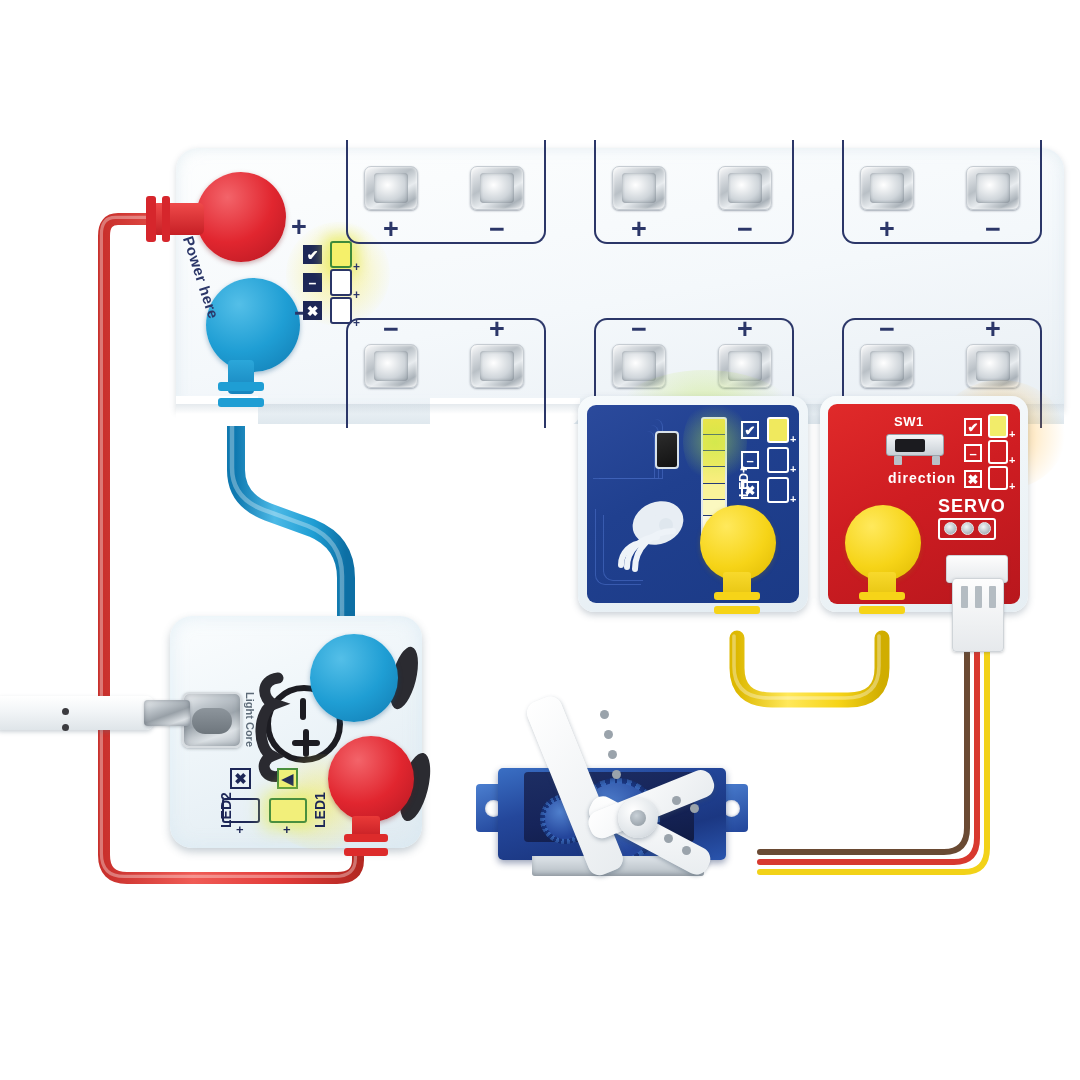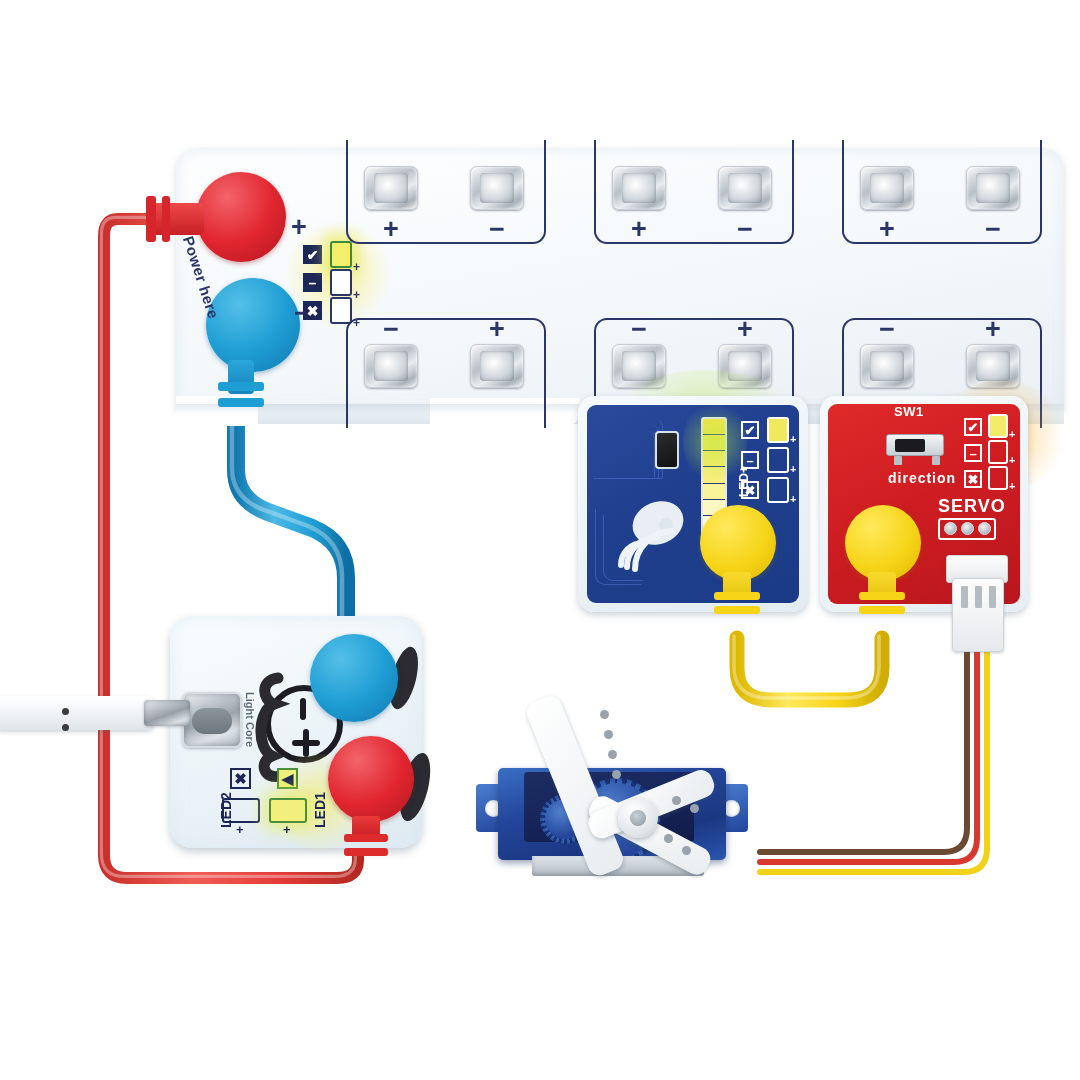--- a/index.html
+++ b/index.html
@@ -446,21 +446,21 @@
 
   <div class="abs snap-yellow" style="left:700px; top:505px; width:76px; height:76px;"></div>
   <div class="abs" style="left:723px; top:572px; width:28px; height:26px; background:linear-gradient(180deg,#f8d92c,#e6c410); border-radius:3px;"></div>
   <div class="abs" style="left:714px; top:592px; width:46px; height:8px; background:#f6d418; border-radius:3px;"></div>
   <div class="abs" style="left:714px; top:606px; width:46px; height:8px; background:#f6d418; border-radius:3px;"></div>
 
   <div class="abs glow-orange" style="left:936px; top:380px; width:130px; height:110px;"></div>
   <div class="abs" id="red-module">
     <div id="red-pcb">
 
-      <div class="sw-label" style="left:66px; top:0;">SW1</div>
+      <div class="sw-label" style="left:66px; top:10px;">SW1</div>
       <div class="switch-body" style="left:58px; top:30px;">
         <div class="switch-knob"></div>
       </div>
       <div class="switch-lug" style="left:66px; top:52px;"></div>
       <div class="switch-lug" style="left:104px; top:52px;"></div>
       <div class="sw-label" style="left:60px; top:66px; font-size:14px; letter-spacing:1px;">direction</div>
 
       <div class="sw-label" style="left:110px; top:92px; font-size:18px; letter-spacing:1px;">SERVO</div>
       <div class="servo-header" style="left:110px; top:114px;"></div>
       <div class="servo-hole" style="left:116px; top:118px;"></div>

